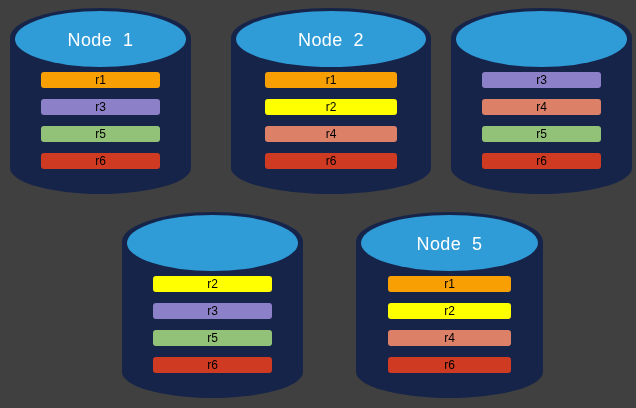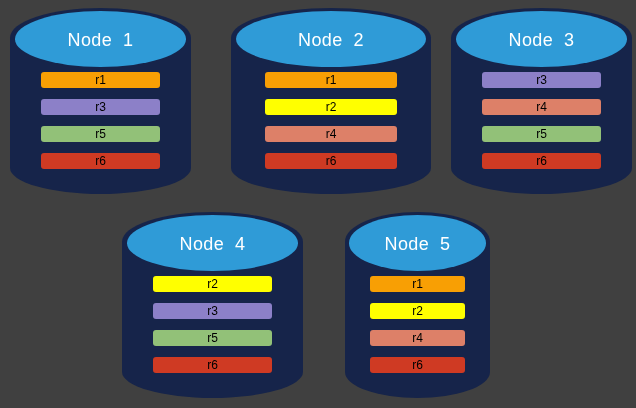--- a/index.html
+++ b/index.html
@@ -127,56 +127,54 @@
           <span class="bar-label" style="color: rgb(0, 0, 0);">r4</span>
         </div>
         <div class="bar" style="background: rgb(207, 58, 35);">
           <span class="bar-label" style="color: rgb(0, 0, 0);">r6</span>
         </div>
       </div>
     </div>
     <div class="node" style="left: 451px; top: 8px; width: 181px; height: 186px;">
       <div class="cyl-body" style="background: rgb(22, 36, 74);"></div>
       <div class="cyl-top" style="background: rgb(47, 155, 215);"></div>
-      <div class="node-label" style="color: rgb(255, 255, 255);">Node  3</div>
       <div class="bars">
         <div class="bar" style="background: rgb(140, 128, 200);">
           <span class="bar-label" style="color: rgb(0, 0, 0);">r3</span>
         </div>
         <div class="bar" style="background: rgb(221, 128, 104);">
           <span class="bar-label" style="color: rgb(0, 0, 0);">r4</span>
         </div>
         <div class="bar" style="background: rgb(146, 193, 120);">
           <span class="bar-label" style="color: rgb(0, 0, 0);">r5</span>
         </div>
         <div class="bar" style="background: rgb(207, 58, 35);">
           <span class="bar-label" style="color: rgb(0, 0, 0);">r6</span>
         </div>
       </div>
     </div>
     <div class="node" style="left: 122px; top: 212px; width: 181px; height: 186px;">
       <div class="cyl-body" style="background: rgb(22, 36, 74);"></div>
       <div class="cyl-top" style="background: rgb(47, 155, 215);"></div>
-      <div class="node-label" style="color: rgb(255, 255, 255);">Node  4</div>
       <div class="bars">
         <div class="bar" style="background: rgb(255, 255, 0);">
           <span class="bar-label" style="color: rgb(0, 0, 0);">r2</span>
         </div>
         <div class="bar" style="background: rgb(140, 128, 200);">
           <span class="bar-label" style="color: rgb(0, 0, 0);">r3</span>
         </div>
         <div class="bar" style="background: rgb(146, 193, 120);">
           <span class="bar-label" style="color: rgb(0, 0, 0);">r5</span>
         </div>
         <div class="bar" style="background: rgb(207, 58, 35);">
           <span class="bar-label" style="color: rgb(0, 0, 0);">r6</span>
         </div>
       </div>
     </div>
-    <div class="node" style="left: 345px; top: 212px; width: 145px; height: 186px;">
+    <div class="node" style="left: 356px; top: 212px; width: 187px; height: 186px;">
       <div class="cyl-body" style="background: rgb(22, 36, 74);"></div>
       <div class="cyl-top" style="background: rgb(47, 155, 215);"></div>
       <div class="node-label" style="color: rgb(255, 255, 255);">Node  5</div>
       <div class="bars">
         <div class="bar" style="background: rgb(248, 159, 4);">
           <span class="bar-label" style="color: rgb(0, 0, 0);">r1</span>
         </div>
         <div class="bar" style="background: rgb(255, 255, 0);">
           <span class="bar-label" style="color: rgb(0, 0, 0);">r2</span>
         </div>

